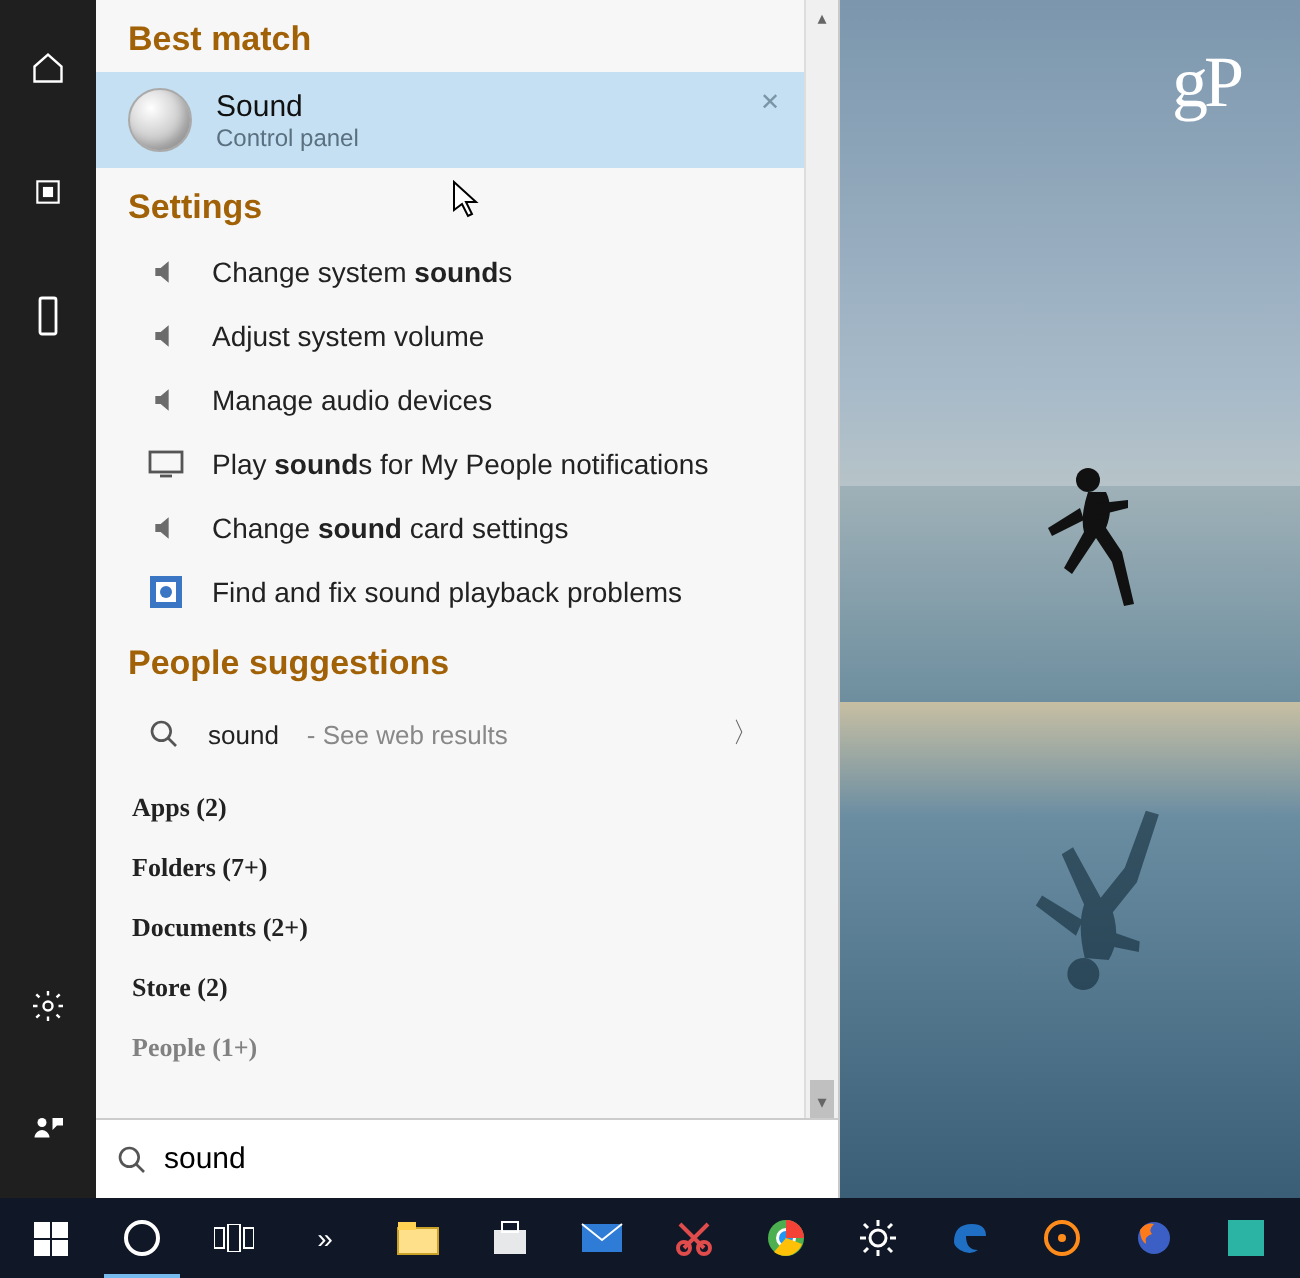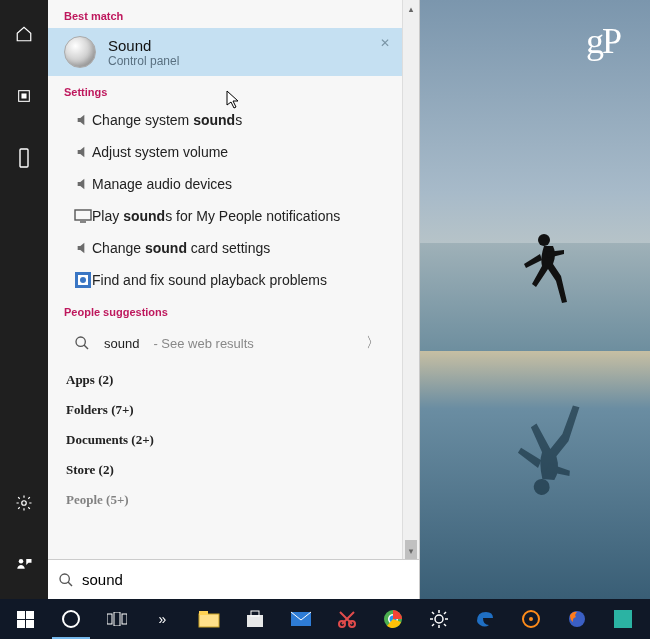--- a/index.html
+++ b/index.html
@@ -64,21 +64,21 @@
     padding-right:17px; 
   }
   .vscroll {
     position:absolute; top:0; right:0; bottom:0; width:17px;
     background:#f0f0f0; border-left:1px solid #ddd;
   }
   .vscroll .arrow { height:17px; display:flex;align-items:center;justify-content:center;color:#666;font-size:9px;}
   .vscroll .thumb { position:absolute; left:2px; right:2px; top:540px; height:20px; background:#c0c0c0;}
   .heading {
     padding:10px 16px 6px 16px;
-    font-weight:600; color:#be185d; font-size:11px;
+    font-weight:600; color:#a16207; font-size:17px;
   }
   .best-match {
     background:#c5e0f2;
     display:flex; align-items:center;
     padding:8px 16px;
     gap:12px;
     position:relative;
   }
   .best-icon {
     width:32px; height:32px; border-radius:50%;
@@ -87,21 +87,21 @@
     box-shadow: inset -3px -3px 4px rgba(0,0,0,.15);
   }
   .best-text .title { font-size:15px; color:#111;}
   .best-text .sub { font-size:12px; color:#5a7080;}
   .best-close { position:absolute; right:12px; top:8px; color:#7a95a6; font-size:12px;}
   .cursor-arrow {
     position:absolute; left:178px; top:90px; width:16px; height:20px; z-index:50;
     pointer-events:none;
   }
   .item {
-    display:flex; align-items:center; 
+    display:flex; align-items:center; gap:14px;
     padding:7px 16px 7px 26px;
     color:#222; font-size:14px;
     cursor:pointer;
   }
   .item .ic { width:18px; height:18px; display:flex;align-items:center;justify-content:center; color:#555;}
   .item b { font-weight:700; }
   .suggest-row {
     display:flex; align-items:center;
     padding:10px 16px 10px 26px; gap:14px;
     color:#222;
@@ -307,21 +307,21 @@
         <span>sound</span>
         <span class="trail"> - See web results</span>
         <span class="chev">〉</span>
       </div>
 
       <div id="cats-list">
           <div class="cat">Apps (2)</div>
           <div class="cat">Folders (7+)</div>
           <div class="cat">Documents (2+)</div>
           <div class="cat">Store (2)</div>
-          <div class="cat" style="opacity: 0.55; padding-bottom: 0px; margin-bottom: -6px;">People (5+)</div>
+          <div class="cat" style="opacity: 0.55; padding-bottom: 0px; margin-bottom: -6px;">People (1+)</div>
         </div>
 
       <div class="vscroll">
         <div class="arrow">▴</div>
         <div class="thumb"></div>
         <div class="arrow" style="position:absolute;bottom:0;left:0;right:0">▾</div>
       </div>
     </div>
 
     <div class="search-box">

